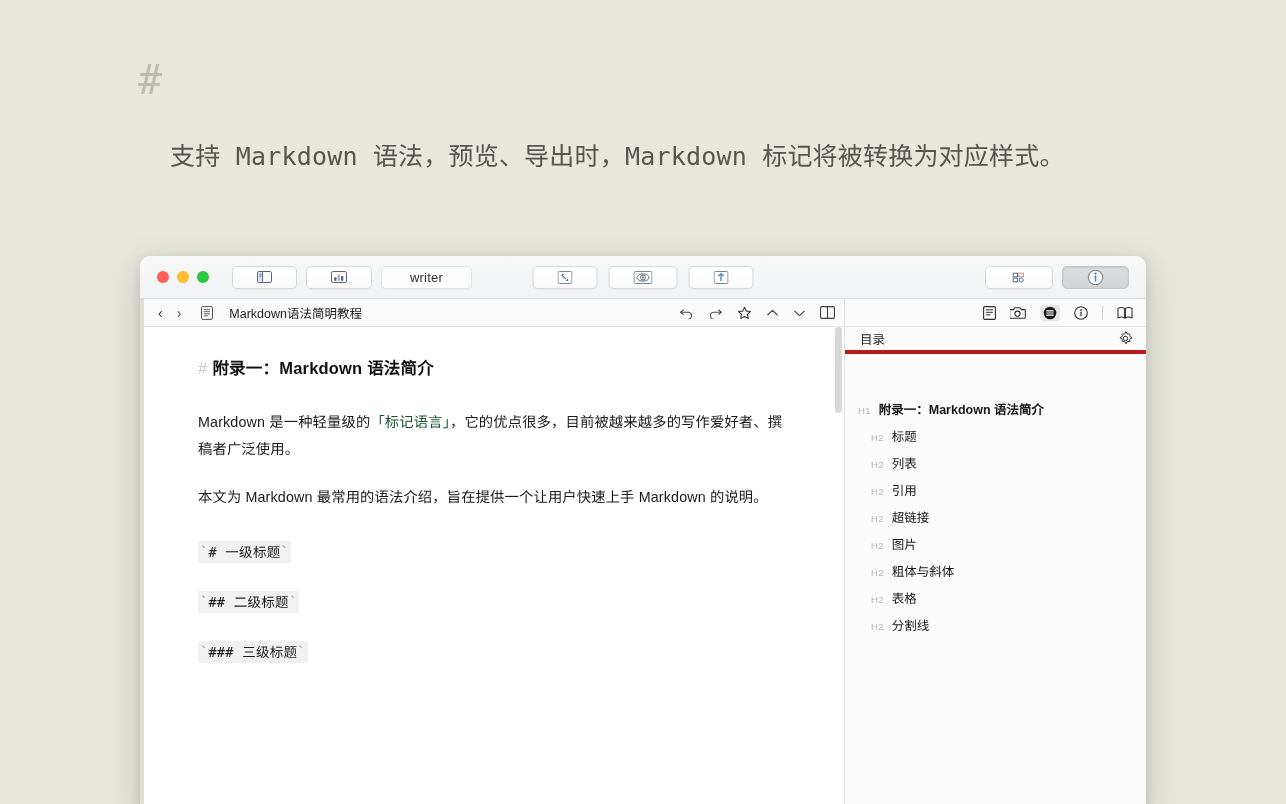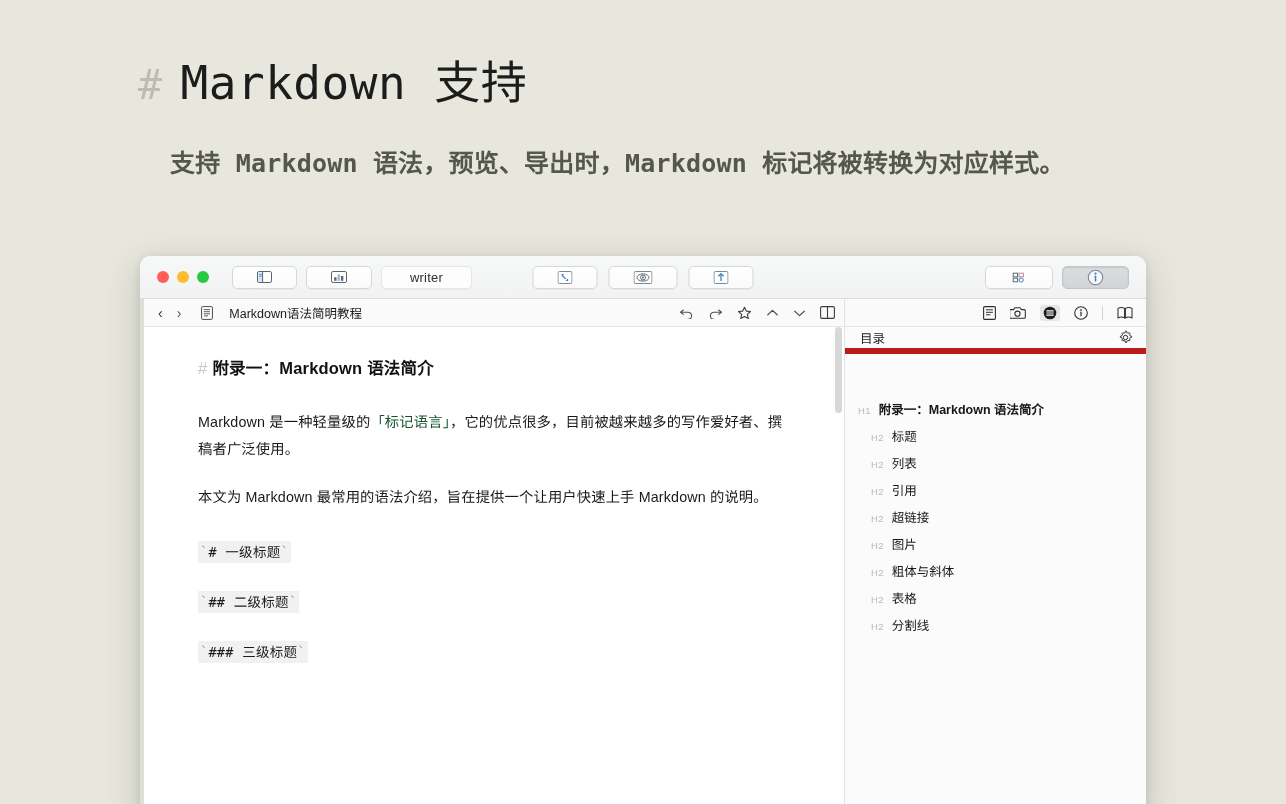--- a/index.html
+++ b/index.html
@@ -22,21 +22,20 @@
     font-size:46px; font-weight:400; letter-spacing:0.5px;
     color:#1c1c1c; line-height:1.1;
   }
   .promo-hash { color:#bcbcb2; font-weight:400; font-size:40px; }
 
   .promo-sub {
     margin:34px 0 12px 32px;
     font-family:"DejaVu Sans Mono","Liberation Mono",monospace;
     font-size:25px; color:#55564f; letter-spacing:0.2px;
     white-space:nowrap;
-    font-weight:bold;
   }
 
   
   .window {
     position:absolute; left:140px; top:256px;
     width:1006px; height:560px;
     background:#ffffff;
     border-radius:11px 11px 0 0;
     box-shadow:0 10px 34px rgba(60,60,50,.22), 0 2px 8px rgba(60,60,50,.12);
     overflow:hidden;
@@ -175,21 +174,21 @@
   .toc-tool-sel {
     background:#e6e6e6; border-radius:3px;
     padding:1px 3px; display:flex; align-items:center;
   }
   .toc-divider { width:1px; height:14px; background:#d2d2d2; }
 
   .toc-head {
     height:27px; flex:0 0 27px;
     display:flex; align-items:center; justify-content:space-between;
     padding:0 13px 0 15px;
-    border-bottom:6px solid #b91c1c;
+    border-bottom:4px solid #b91c1c;
     background:#fbfbfb;
   }
   .toc-title { font-size:12.5px; color:#1d1d1f; font-weight:400; }
 
   .toc-list { padding:11px 0 0 0; flex:1; overflow:hidden; }
   .toc-item {
     display:flex; align-items:baseline; gap:8px;
     padding:4px 12px 4px 0;
     font-size:12.5px; color:#17171a;
     white-space:nowrap;
@@ -202,21 +201,20 @@
   .toc-item.lvl2 { padding-left:26px; font-weight:400; }
 
   svg { display:block; }
 </style>
 </head>
 <body>
 
 <div class="promo">
   <div class="promo-title">
     <span class="promo-hash">#</span>
-    <span>Markdown 支持</span>
   </div>
   <div class="promo-sub">支持 Markdown 语法，预览、导出时，Markdown 标记将被转换为对应样式。</div>
 </div>
 
 <div class="window">
 
   <div class="titlebar">
 
     <div class="traffic">
       <span class="light red"></span>

